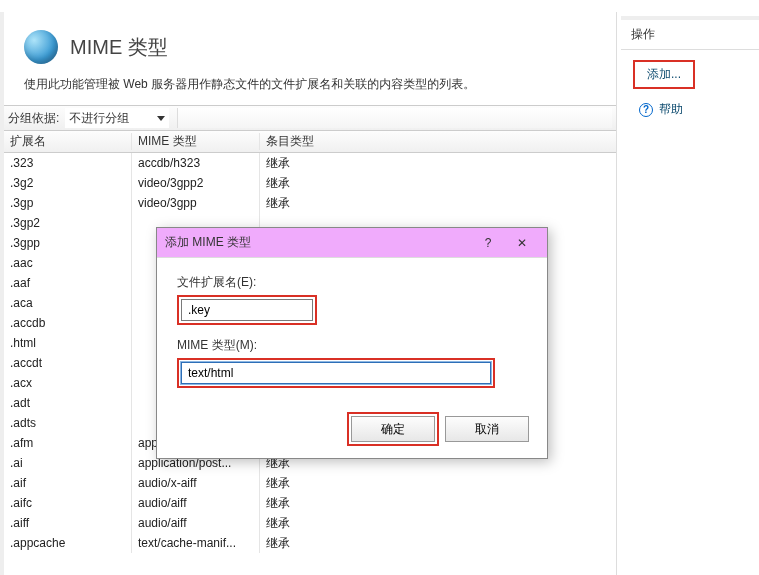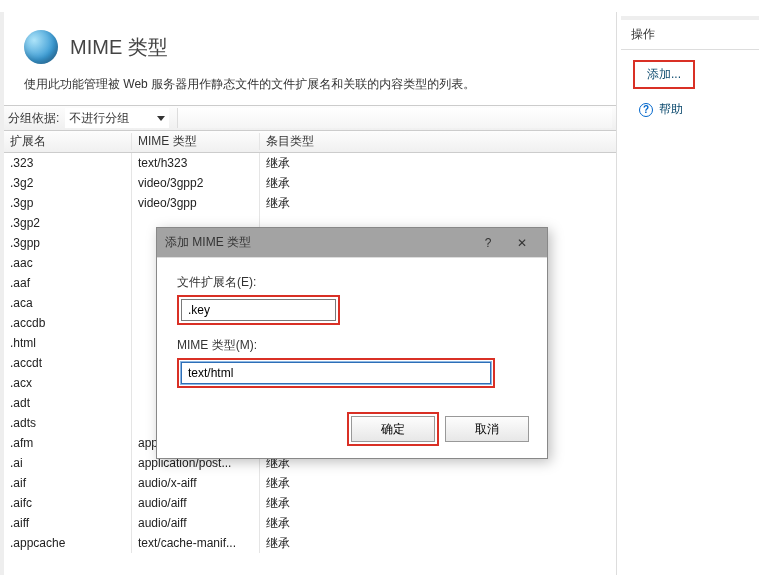--- a/index.html
+++ b/index.html
@@ -163,35 +163,35 @@
     width: 392px;
     background: #fff;
     border: 1px solid #888;
     box-shadow: 3px 3px 12px rgba(0,0,0,.25);
   }
   .dialog-title {
     display: flex;
     align-items: center;
     height: 30px;
     padding: 0 8px;
-    background: #a3a3a3;
+    background: #f0abfc;
     border-bottom: 1px solid #ddd;
   }
   .dialog-title-text { flex: 1; font-size: 12px; }
   .dlg-btn {
     width: 34px; height: 24px;
     display: flex; align-items: center; justify-content: center;
     cursor: pointer;
   }
   .dlg-body {
     padding: 16px 20px 8px 20px;
   }
   .field-label { margin-bottom: 4px; }
   .field-wrap { border: 2px solid #d93025; padding: 2px; margin-bottom: 12px; }
-  .field-wrap.short { width: 163px; }
+  .field-wrap.short { width: 140px; }
   .field-wrap.wide  { width: 318px; }
   .text-input {
     width: 100%;
     height: 22px;
     border: 1px solid #7a7a7a;
     padding: 0 6px;
     font-size: 12px;
     font-family: inherit;
   }
   .text-input.focus { border-color: #2e6fb7; outline: 1px solid #8db7e3; }
@@ -232,21 +232,21 @@
 
   <div class="table-area">
     <div class="table-head">
       <div class="th col-ext">扩展名</div>
       <div class="th col-mime">MIME 类型</div>
       <div class="th col-entry">条目类型</div>
     </div>
     <div class="table-body" id="table-body">
         <div class="table-row">
           <div class="td col-ext">.323</div>
-          <div class="td col-mime">text/h323</div>
+          <div class="td col-mime">accdb/h323</div>
           <div class="td col-entry">继承</div>
         </div>
         <div class="table-row">
           <div class="td col-ext">.3g2</div>
           <div class="td col-mime">video/3gpp2</div>
           <div class="td col-entry">继承</div>
         </div>
         <div class="table-row">
           <div class="td col-ext">.3gp</div>
           <div class="td col-mime">video/3gpp</div>

